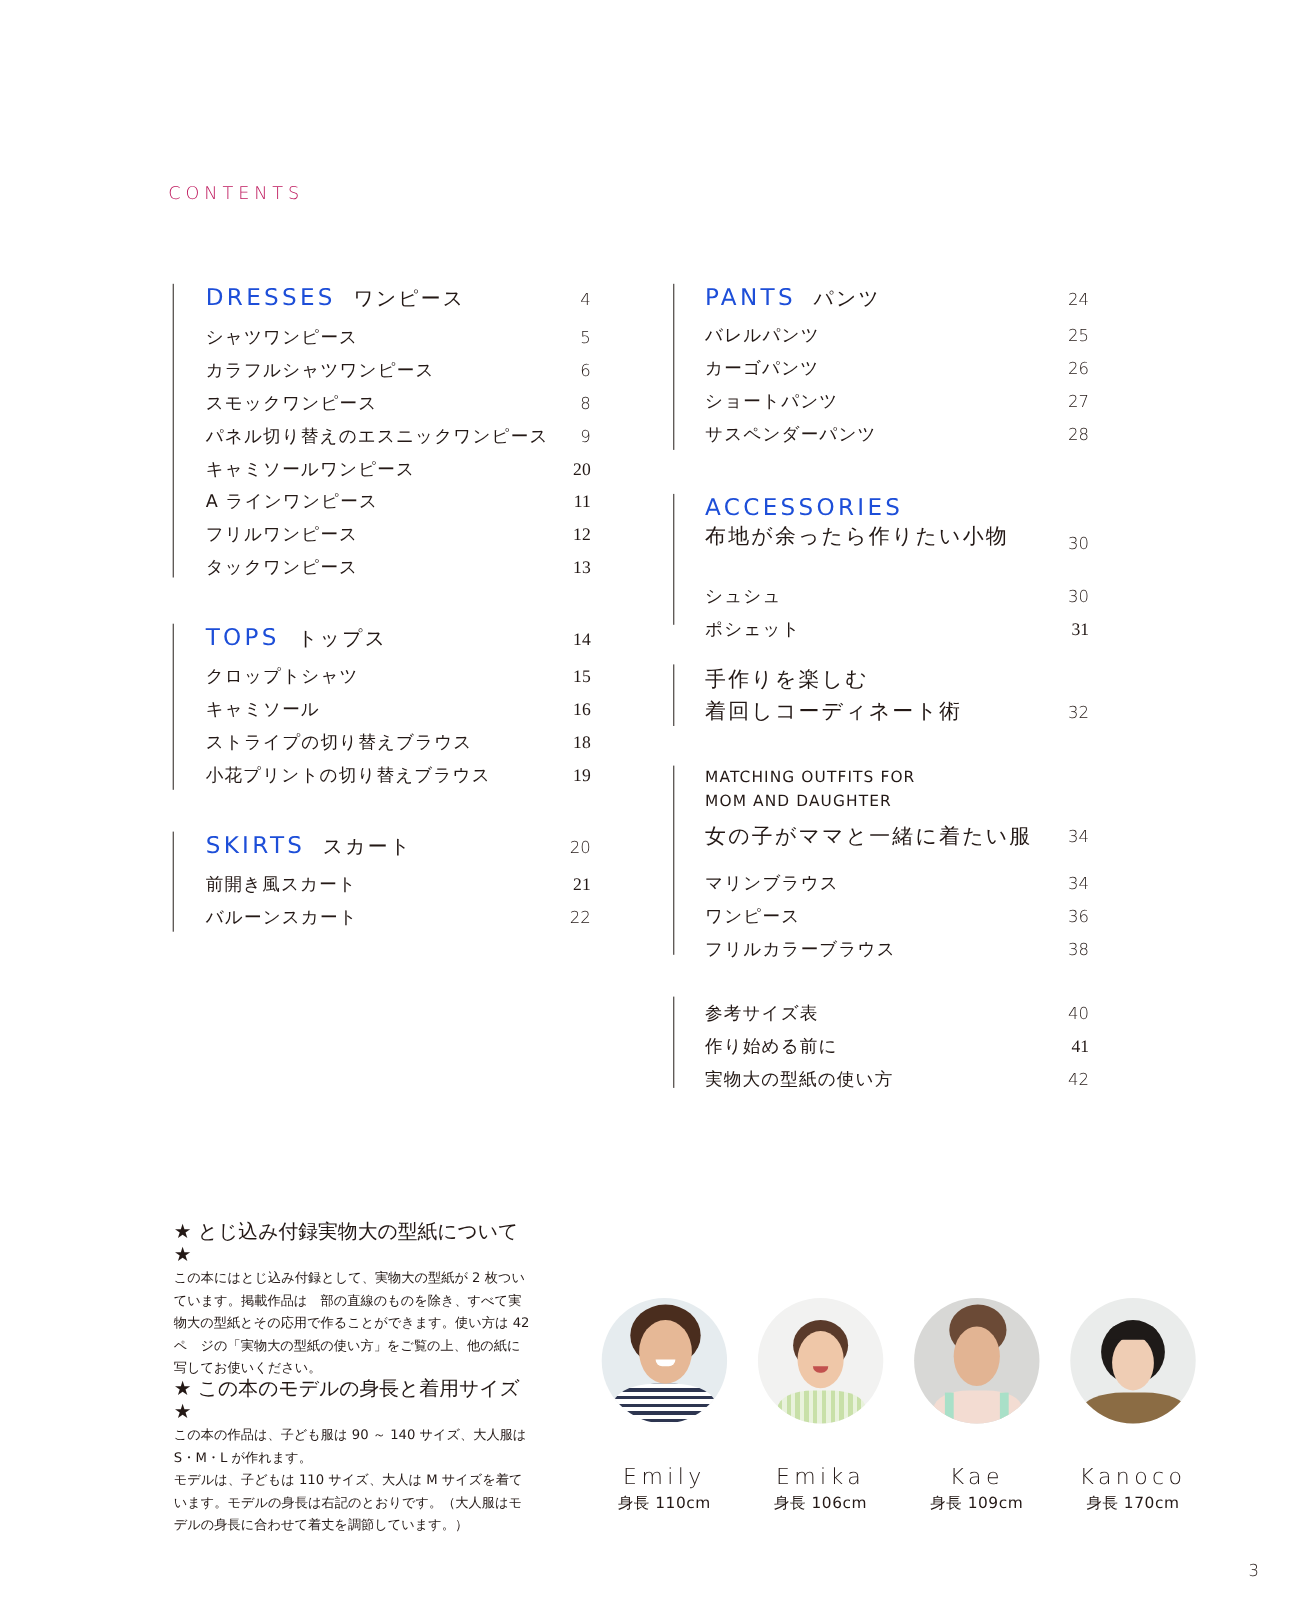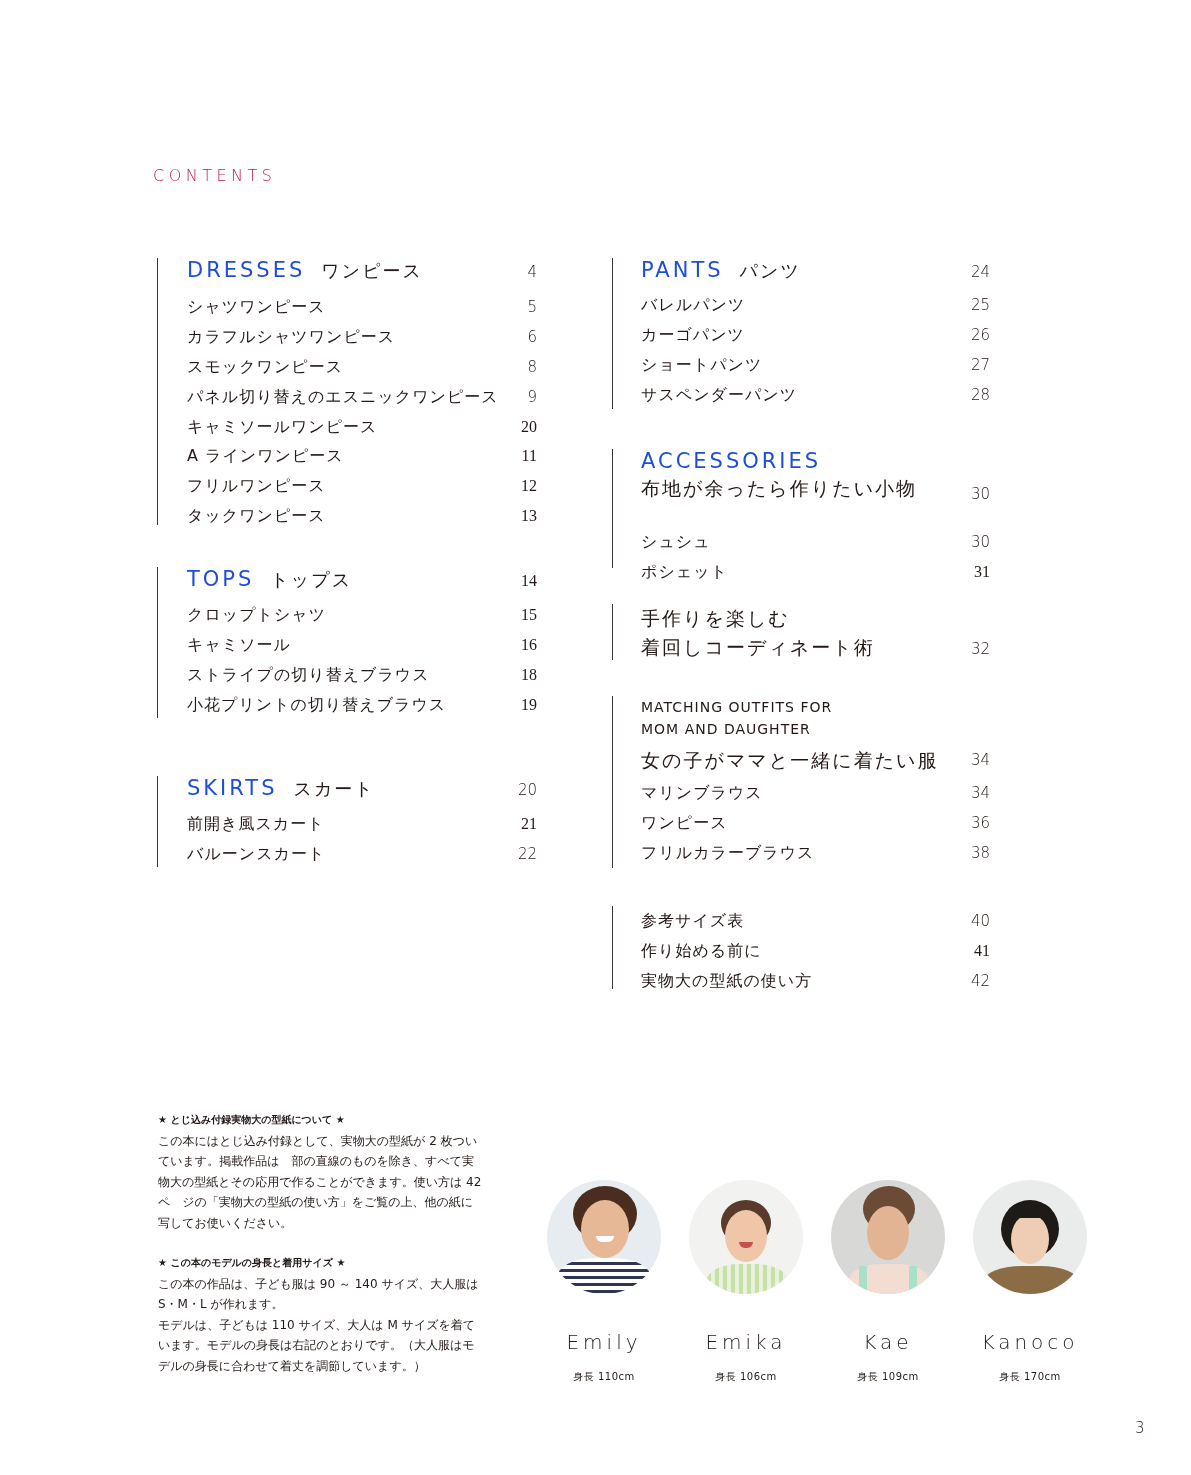--- a/index.html
+++ b/index.html
@@ -23,26 +23,26 @@
   .page { font-family: "Liberation Serif", serif; font-size: 16px; color: #231815; text-align: right; min-width: 30px; }
   .page.sans { font-family: "DejaVu Sans", sans-serif; font-size: 15px; font-weight: 300; }
 
   .item { display: flex; justify-content: space-between; align-items: baseline; height: 29.9px; line-height: 29.9px; }
   .item-label { font-size: 16px; letter-spacing: 1px; color: #231815; }
 
   .big-ja { font-size: 19px; letter-spacing: 2px; line-height: 30px; color: #231815; }
   .small-caps-en { font-size: 14px; letter-spacing: 1px; line-height: 22px; color: #231815; font-weight: 500; }
 
   .note { position: absolute; left: 158px; width: 325px; font-size: 12px; line-height: 20.5px; color: #231815; }
-  .note .star-title { font-size: 10px; font-weight: bold; }
+  .note .star-title { font-size: 18px; }
 
   .model { position: absolute; top: 1180px; width: 116px; text-align: center; }
   .photo { width: 114px; height: 114px; border-radius: 50%; margin: 0 auto; position: relative; overflow: hidden; }
   .model-name { margin-top: 36px; font-size: 20px; letter-spacing: 4px; font-weight: 300; color: #231815; }
-  .model-height { margin-top: 16px; font-size: 10px; color: #231815; letter-spacing: 0.5px; }
+  .model-height { margin-top: 4px; font-size: 14px; color: #231815; letter-spacing: 0.5px; }
 
   .folio { position: absolute; left: 1135px; top: 1419px; font-size: 15px; font-weight: 300; color: #231815; }
 
   
   .face { position: absolute; border-radius: 50%; }
   .hair { position: absolute; border-radius: 50%; }
   .shirt { position: absolute; border-radius: 40% 40% 0 0; }
 </style>
 </head>
 <body>
@@ -114,21 +114,21 @@
         <span class="item-label">ストライプの切り替えブラウス</span>
         <span class="page">18</span>
       </div>
     <div class="item">
         <span class="item-label">小花プリントの切り替えブラウス</span>
         <span class="page">19</span>
       </div>
   </div>
 </div>
 
-<div class="section sec-left" style="top:776px; height:91px;">
+<div class="section sec-left" style="top:756px; height:91px;">
   <div class="head-row" style="height:28px;">
     <div class="head-left">
       <span class="head-en">SKIRTS</span>
       <span class="head-ja">スカート</span>
     </div>
     <span class="page sans">20</span>
   </div>
   <div style="margin-top:5px;">
     <div class="item">
         <span class="item-label">前開き風スカート</span>
@@ -195,21 +195,21 @@
   </div>
 </div>
 
 <div class="section sec-right" style="top:696px; height:172px;">
   <div class="small-caps-en">MATCHING OUTFITS FOR</div>
   <div class="small-caps-en">MOM AND DAUGHTER</div>
   <div class="head-row" style="height:36px; margin-top:2px; align-items:center;">
     <span class="big-ja">女の子がママと一緒に着たい服</span>
     <span class="page sans">34</span>
   </div>
-  <div style="margin-top:0;">
+  <div style="margin-top:10px;">
     <div class="item">
         <span class="item-label">マリンブラウス</span>
         <span class="page sans">34</span>
       </div>
     <div class="item">
         <span class="item-label">ワンピース</span>
         <span class="page sans">36</span>
       </div>
     <div class="item">
         <span class="item-label">フリルカラーブラウス</span>

